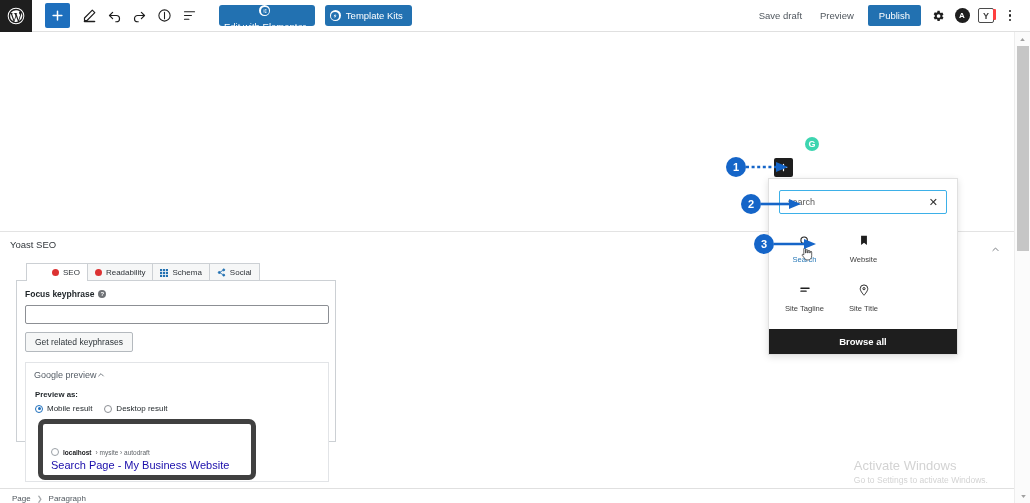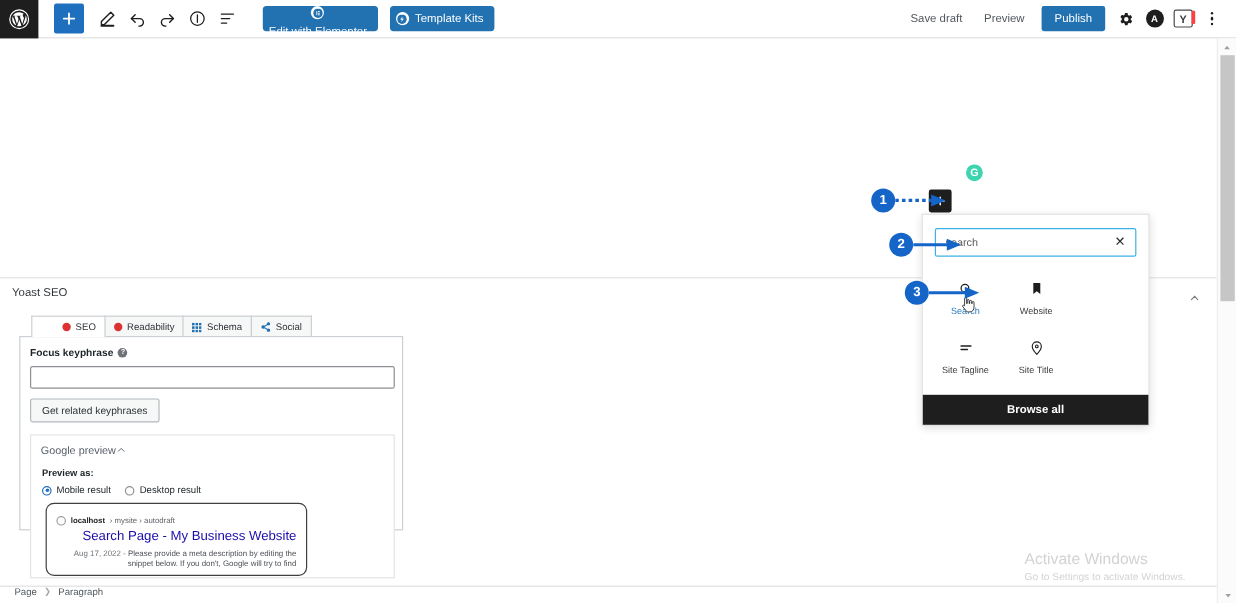--- a/index.html
+++ b/index.html
@@ -193,35 +193,35 @@
   }
   .gp-head svg { width:8px;height:8px; color:#555d66; }
   .gp-prevas { position:absolute; left:9px; top:27px; font-size:7.8px;font-weight:700;color:#1d2327;}
   .radios { position:absolute; left:9px; top:41px; display:flex; gap:12px; align-items:center; }
   .radio { display:flex; align-items:center; gap:4px; font-size:8px; color:#1d2327;}
   .rc { width:8px;height:8px;border-radius:50%;border:1px solid #1e6fbd; display:block; position:relative; flex:none;}
   .rc.on::after{content:"";position:absolute;left:1.5px;top:1.5px;width:3px;height:3px;border-radius:50%;background:#1e6fbd;}
   .rc.off { border-color:#8c8f94; }
   .snippet {
     position:absolute; left:12px; top:56px; width: 218px; height: 61px;
-    border:1px solid #404040; border-radius:7px; background:#fff;
-    padding: 10px 8px; overflow:hidden;text-align:right;
+    border:5px solid #404040; border-radius:7px; background:#fff;
+    padding: 24px 8px; overflow:hidden;
   }
   .sn-url { display:flex; align-items:center; gap:4px; font-size:6.5px; color:#5f6368; }
   .sn-globe { width:8px;height:8px;border-radius:50%;border:1px solid #9aa0a6; flex:none; display:block;}
   .sn-url b { color:#202124; font-weight:700; }
   .sn-title { font-size:11px; color:#1a0dab; margin-top:3px; line-height:1.15; white-space:nowrap;}
   .sn-desc { font-size:6.6px; color:#4d5156; margin-top:3px; line-height:1.45; }
   .sn-desc .dt { color:#70757a; }
 
   
   .bottombar {
     position:absolute; left:0; bottom:0; width:1014px; height:15px;
     background:#fff; border-top:1px solid #e0e0e0;
-    display:flex; align-items:flex-start; padding-left:12px; gap:6px; z-index: 40;
+    display:flex; align-items:flex-end; padding-left:12px; gap:6px; z-index: 40;
   }
   .bottombar span { font-size:8px; color:#50575e; }
   .bottombar .sep { color:#a7aaad; font-size:7px;}
 
   
   .watermark { position:absolute; right:42px; bottom:18px; text-align:left; z-index:35;}
   .wm1 { font-size:13px; color:#d3d3d3; line-height:1.3; }
   .wm2 { font-size:8.5px; color:#d3d3d3; }
 
   

